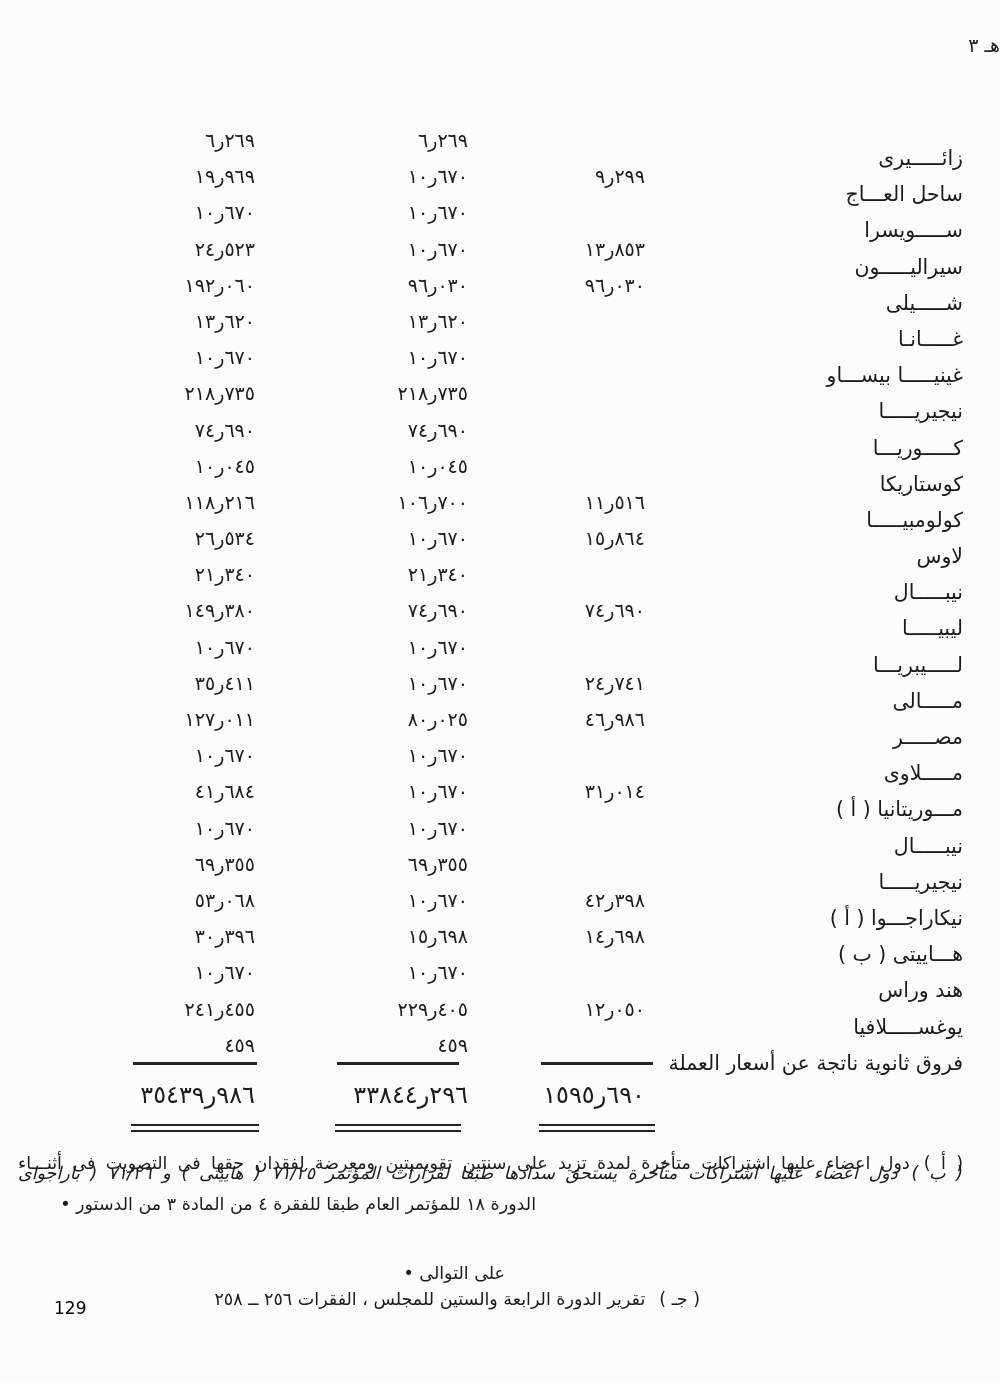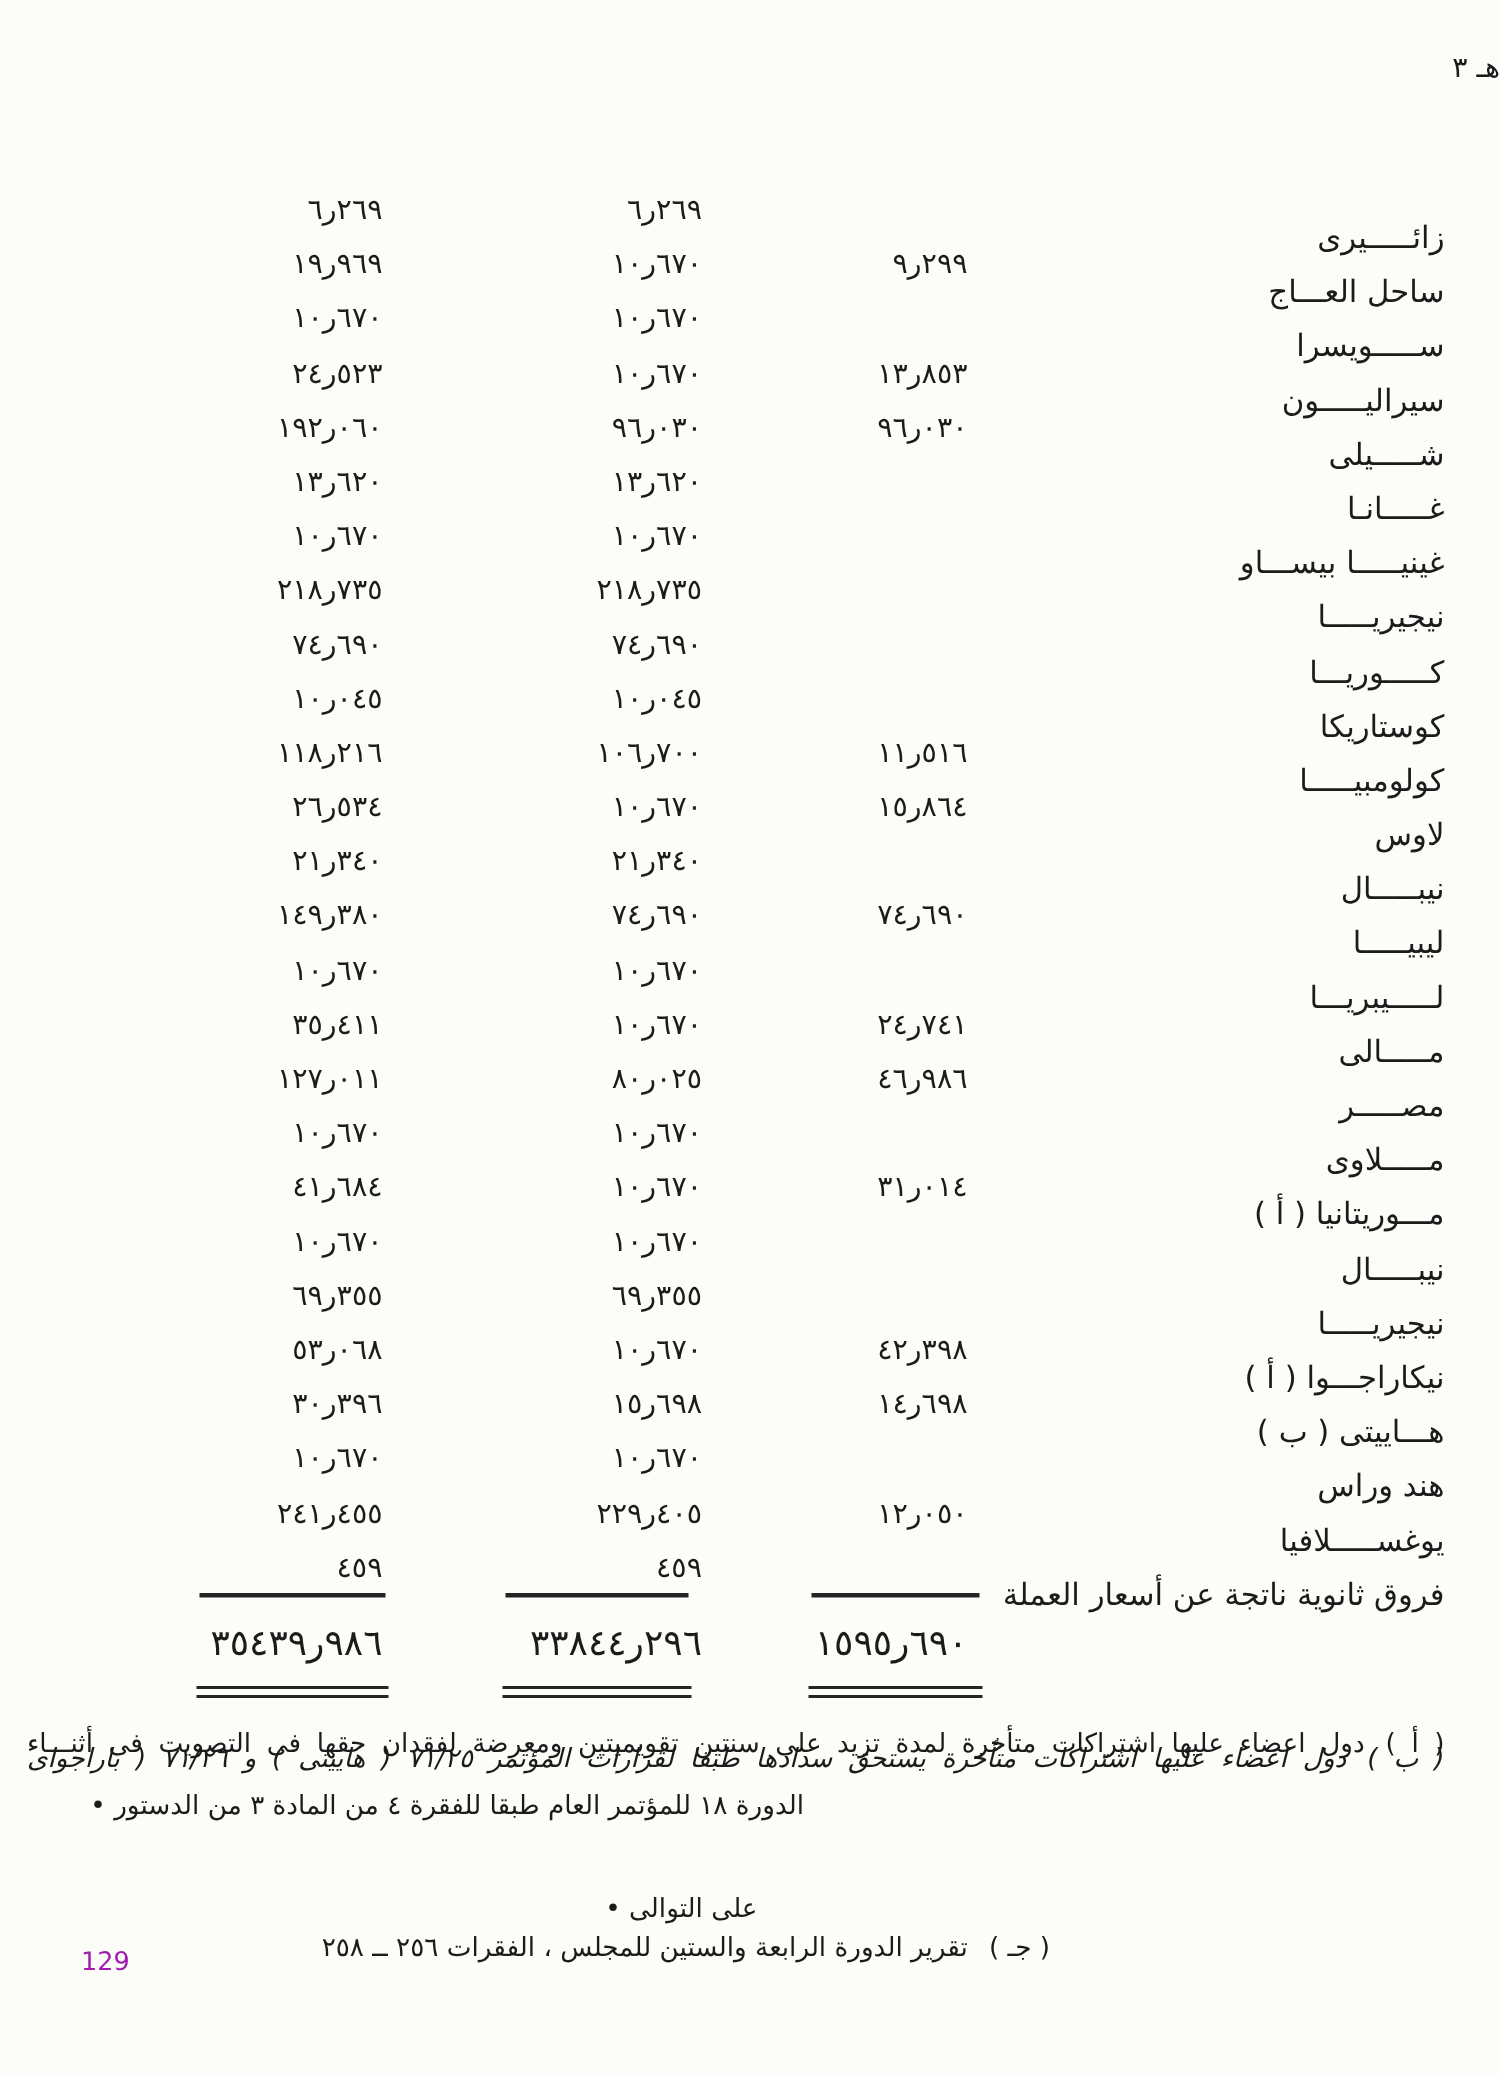--- a/index.html
+++ b/index.html
@@ -50,21 +50,21 @@
   
   .fn { position:absolute; direction:rtl; font-size:17.5px; line-height:1.35; }
   .fn-full { right:37px; width:945px; text-align:justify; text-align-last:justify; }
   #fn-a1 { top:1152px; }
   #fn-a2 { top:1193px; right:464px; white-space:nowrap; }
   #fn-b1 { top:1162px;font-style:italic; }
   #fn-b2 { top:1262px; right:495px; white-space:nowrap; }
   #fn-c  { top:1288px; right:300px; white-space:nowrap;text-align:right; }
   .fn-marker { margin-left:14px; }
   .page-number {
-    position:absolute; left:54px; top:1298px; font-size:17px; color:#a21caf;
+    position:absolute; left:54px; top:1298px; font-size:17px; color:#000000;
     font-family:"DejaVu Sans", sans-serif;
   }
 </style>
 </head>
 <body>
 
 <div class="sheet">
 
   <div class="page-header">هـ ٣</div>
 

